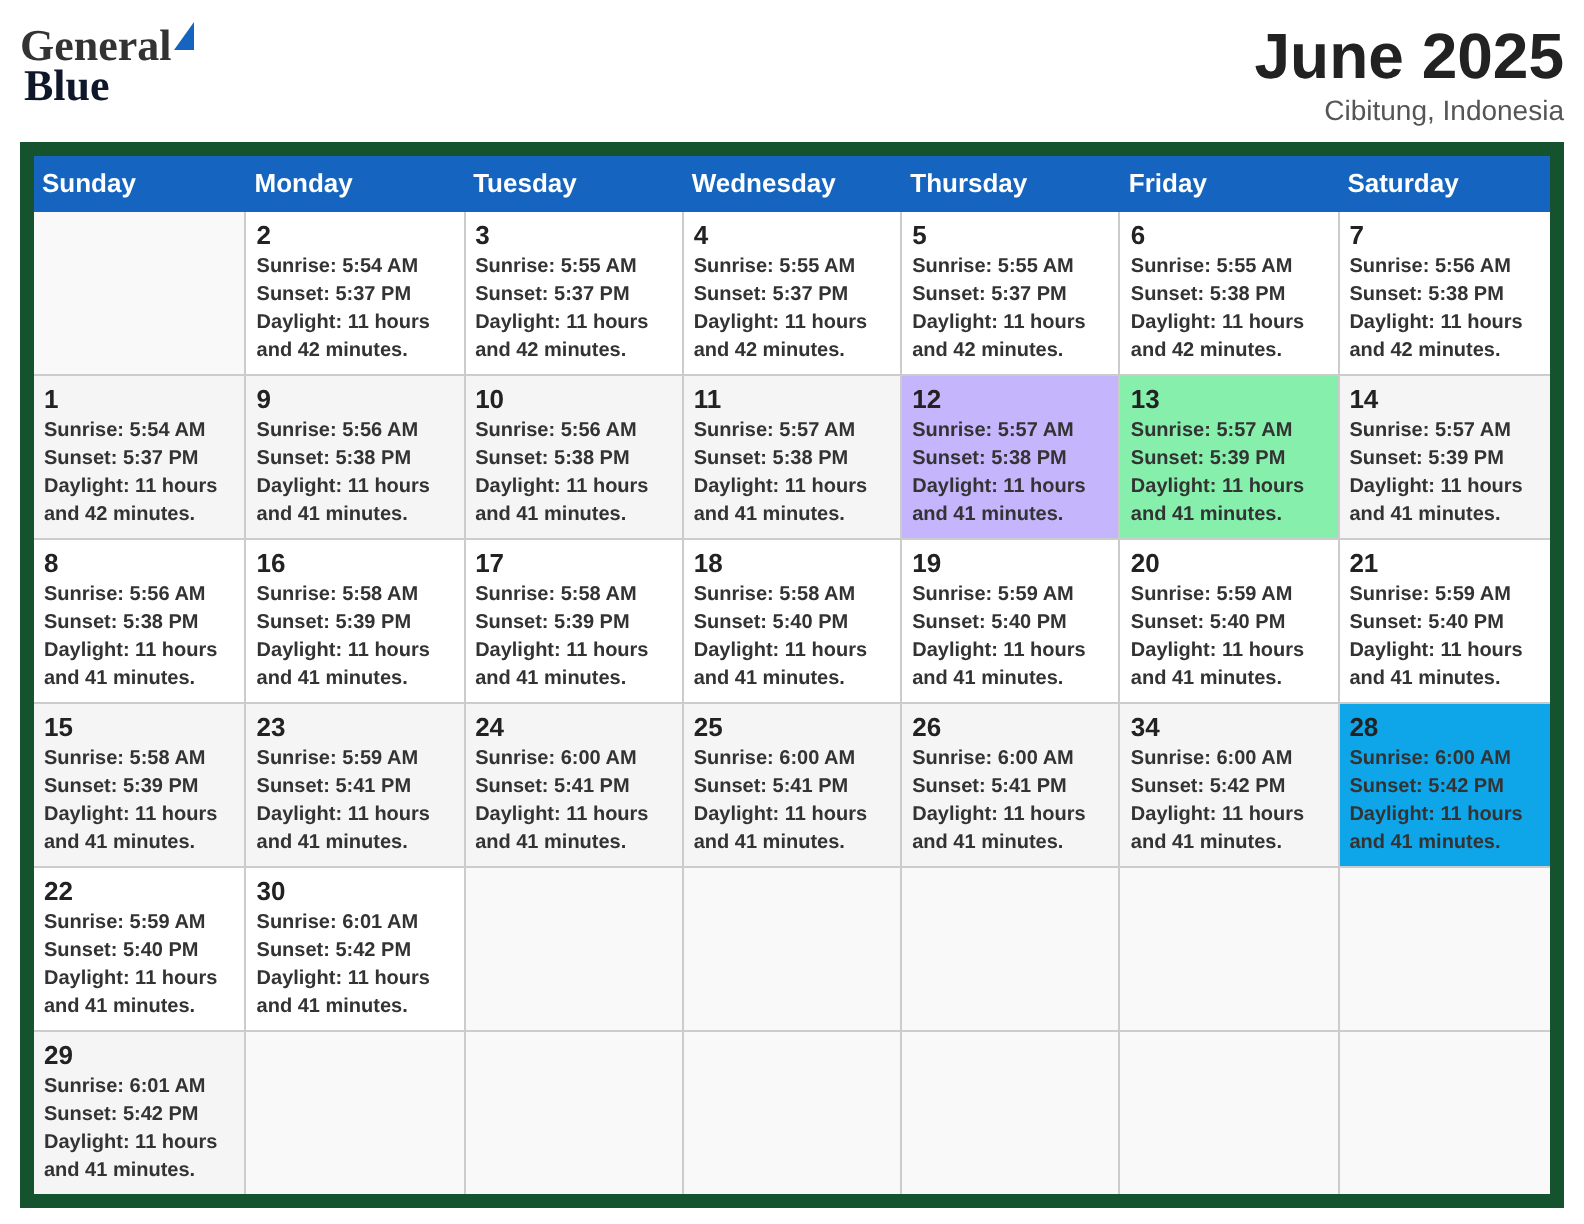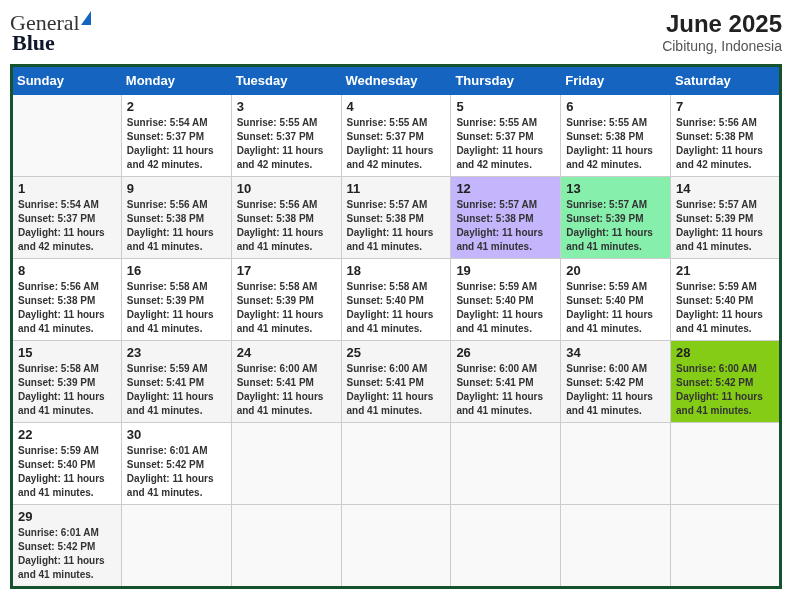--- a/index.html
+++ b/index.html
@@ -22,32 +22,32 @@
     }
     .logo {
       display: flex;
       flex-direction: column;
       align-items: flex-start;
     }
     .title-block {
       text-align: right;
     }
     .month-title {
-      font-size: 24px;
+      font-size: 32px;
       font-weight: bold;
       color: #222;
     }
     .location-title {
       font-size: 14px;
       color: #555;
     }
     .calendar-table {
       width: 100%;
       border-collapse: collapse;
-      border: 3px solid #14532d;
+      border: 7px solid #14532d;
     }
     .calendar-table th {
       background-color: #1565c0;
       color: #fff;
       font-size: 13px;
       font-weight: bold;
       padding: 6px 4px;
       text-align: left;
       border: 1px solid #1565c0;
     }
@@ -84,21 +84,21 @@
       gap: 0px;
     }
   </style>
 </head>
 <body>
 
 <div class="page-container">
   <div class="header">
     <div class="logo">
       <div class="logo-wrapper">
-        <span style="font-family: Georgia, serif; font-size: 22px; font-weight: normal; color: #333;">General</span>
+        <span style="font-family: Georgia, serif; font-size: 22px; font-weight: bold; color: #333;">General</span>
         <span style="display:inline-block; width:0; height:0; border-style:solid; border-width:0 0 14px 10px; border-color: transparent transparent #1565c0 transparent; margin: 0 0 0 1px; position:relative; top:-5px;"></span>
       </div>
       <div style="font-family: Georgia, serif; font-size: 22px; font-weight: bold; color: #0f172a; margin-top: -6px; padding-left: 2px;">Blue</div>
     </div>
     <div class="title-block">
       <div class="month-title">June 2025</div>
       <div class="location-title">Cibitung, Indonesia</div>
     </div>
   </div>
 
@@ -220,21 +220,21 @@
             <div class="day-info">Sunrise: 6:00 AM<br>Sunset: 5:41 PM<br>Daylight: 11 hours <br>and 41 minutes.</div>
           </td>
           <td style="background: rgb(245, 245, 245);">
             <span class="day-number">26</span>
             <div class="day-info">Sunrise: 6:00 AM<br>Sunset: 5:41 PM<br>Daylight: 11 hours <br>and 41 minutes.</div>
           </td>
           <td style="background: rgb(245, 245, 245);">
             <span class="day-number">34</span>
             <div class="day-info">Sunrise: 6:00 AM<br>Sunset: 5:42 PM<br>Daylight: 11 hours <br>and 41 minutes.</div>
           </td>
-          <td style="background: #84cc16;">
+          <td style="background: #0ea5e9;">
             <span class="day-number">28</span>
             <div class="day-info">Sunrise: 6:00 AM<br>Sunset: 5:42 PM<br>Daylight: 11 hours <br>and 41 minutes.</div>
           </td>
         </tr>
         <tr>
           <td>
             <span class="day-number">22</span>
             <div class="day-info">Sunrise: 5:59 AM<br>Sunset: 5:40 PM<br>Daylight: 11 hours <br>and 41 minutes.</div>
           </td>
           <td>

